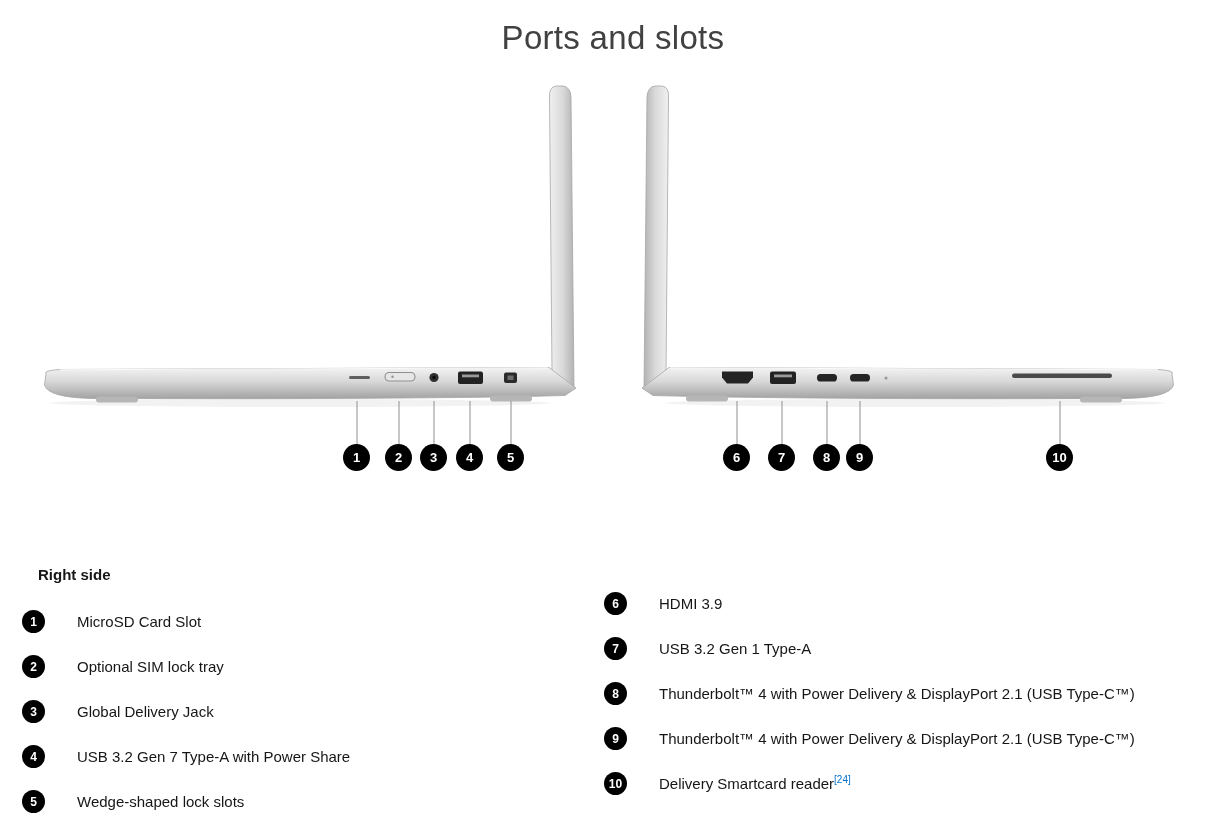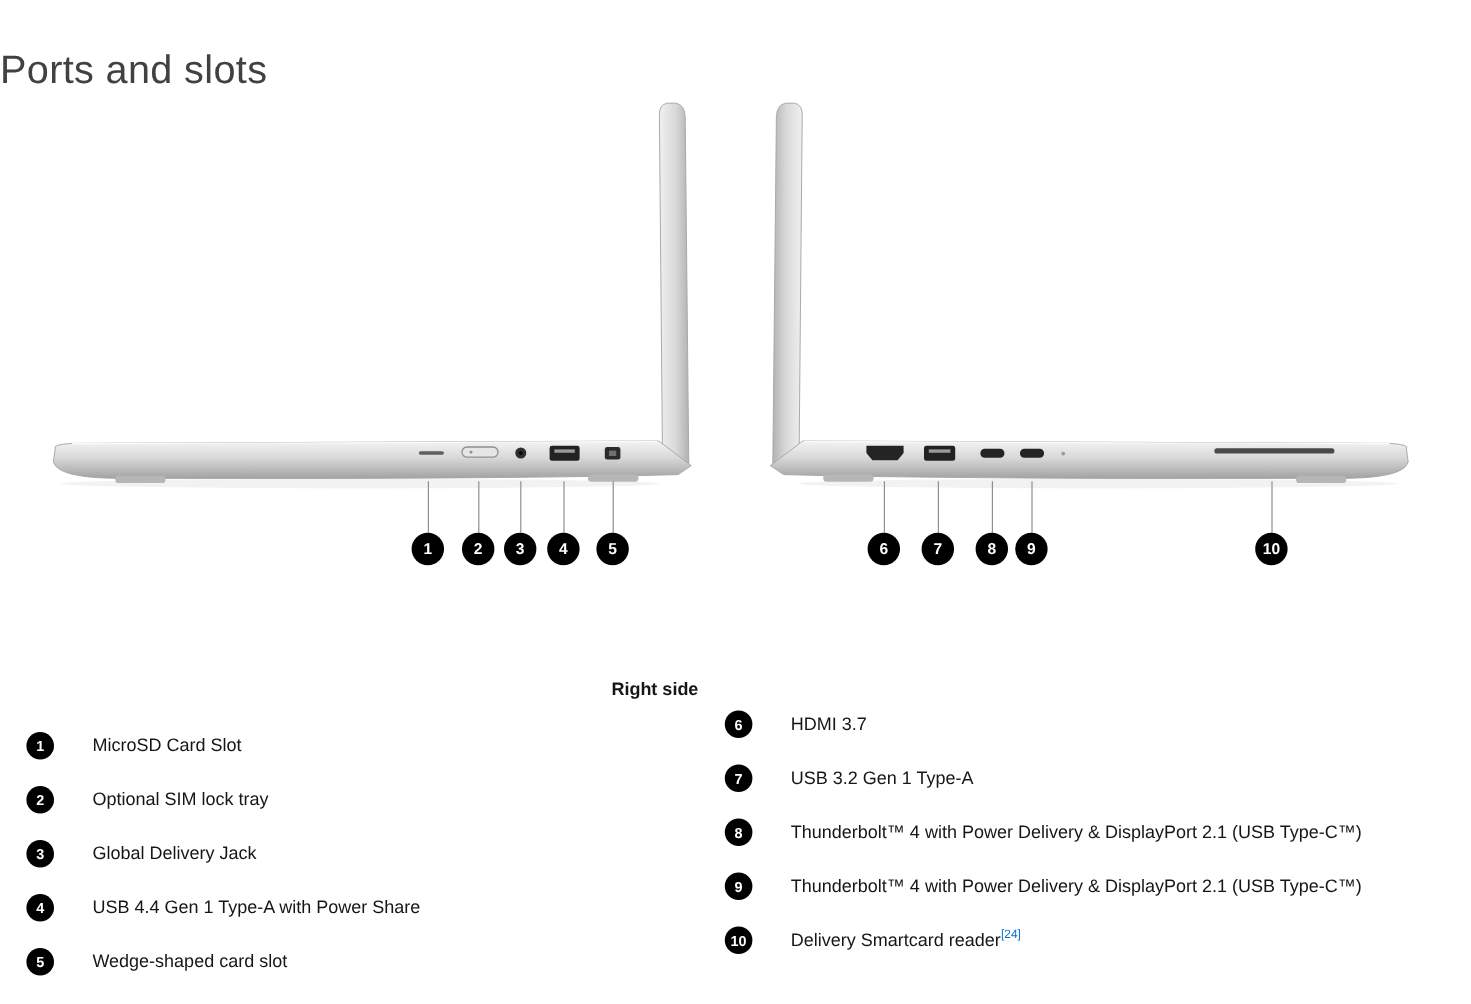--- a/index.html
+++ b/index.html
@@ -12,25 +12,25 @@
     height: 837px;
     background: #ffffff;
     overflow: hidden;
   }
 
   .title {
     position: absolute;
     top: 19px;
     left: 0;
     width: 100%;
+    text-align: center;
     font-size: 33px;
     font-weight: 400;
     color: #414141;
     letter-spacing: 0.3px;
-    margin-top: 20px;
   }
 
   .diagram-svg {
     position: absolute;
     left: 0; top: 0;
     width: 1226px;
     height: 837px;
     pointer-events: none;
   }
 
@@ -44,21 +44,20 @@
     display: flex;
     align-items: center;
     justify-content: center;
     font-size: 13px;
     font-weight: bold;
   }
 
   .legend-col {
     position: absolute;
     top: 566px;
-    text-align: right;
   }
   .legend-col.right-col { left: 22px;  width: 560px; }
   .legend-col.left-col  { left: 604px; width: 610px; }
 
   .legend-heading {
     font-size: 15px;
     font-weight: bold;
     color: #161616;
     margin: 0 0 0 16px;
     height: 18px;
@@ -199,34 +198,34 @@
       <div class="legend-row">
         <span class="badge">2</span>
         <span class="legend-label">Optional SIM lock tray</span>
       </div>
       <div class="legend-row">
         <span class="badge">3</span>
         <span class="legend-label">Global Delivery Jack</span>
       </div>
       <div class="legend-row">
         <span class="badge">4</span>
-        <span class="legend-label">USB 4.4 Gen 1 Type-A with Power Share</span>
+        <span class="legend-label">USB 3.2 Gen 7 Type-A with Power Share</span>
       </div>
       <div class="legend-row">
         <span class="badge">5</span>
-        <span class="legend-label">Wedge-shaped card slot</span>
+        <span class="legend-label">Wedge-shaped lock slots</span>
       </div>
     </div>
   </div>
 
   <div class="legend-col left-col">
     <div class="legend-rows">
       <div class="legend-row">
         <span class="badge">6</span>
-        <span class="legend-label">HDMI 3.7</span>
+        <span class="legend-label">HDMI 3.9</span>
       </div>
       <div class="legend-row">
         <span class="badge">7</span>
         <span class="legend-label">USB 3.2 Gen 1 Type-A</span>
       </div>
       <div class="legend-row">
         <span class="badge">8</span>
         <span class="legend-label">Thunderbolt™ 4 with Power Delivery &amp; DisplayPort 2.1 (USB Type-C™)</span>
       </div>
       <div class="legend-row">

